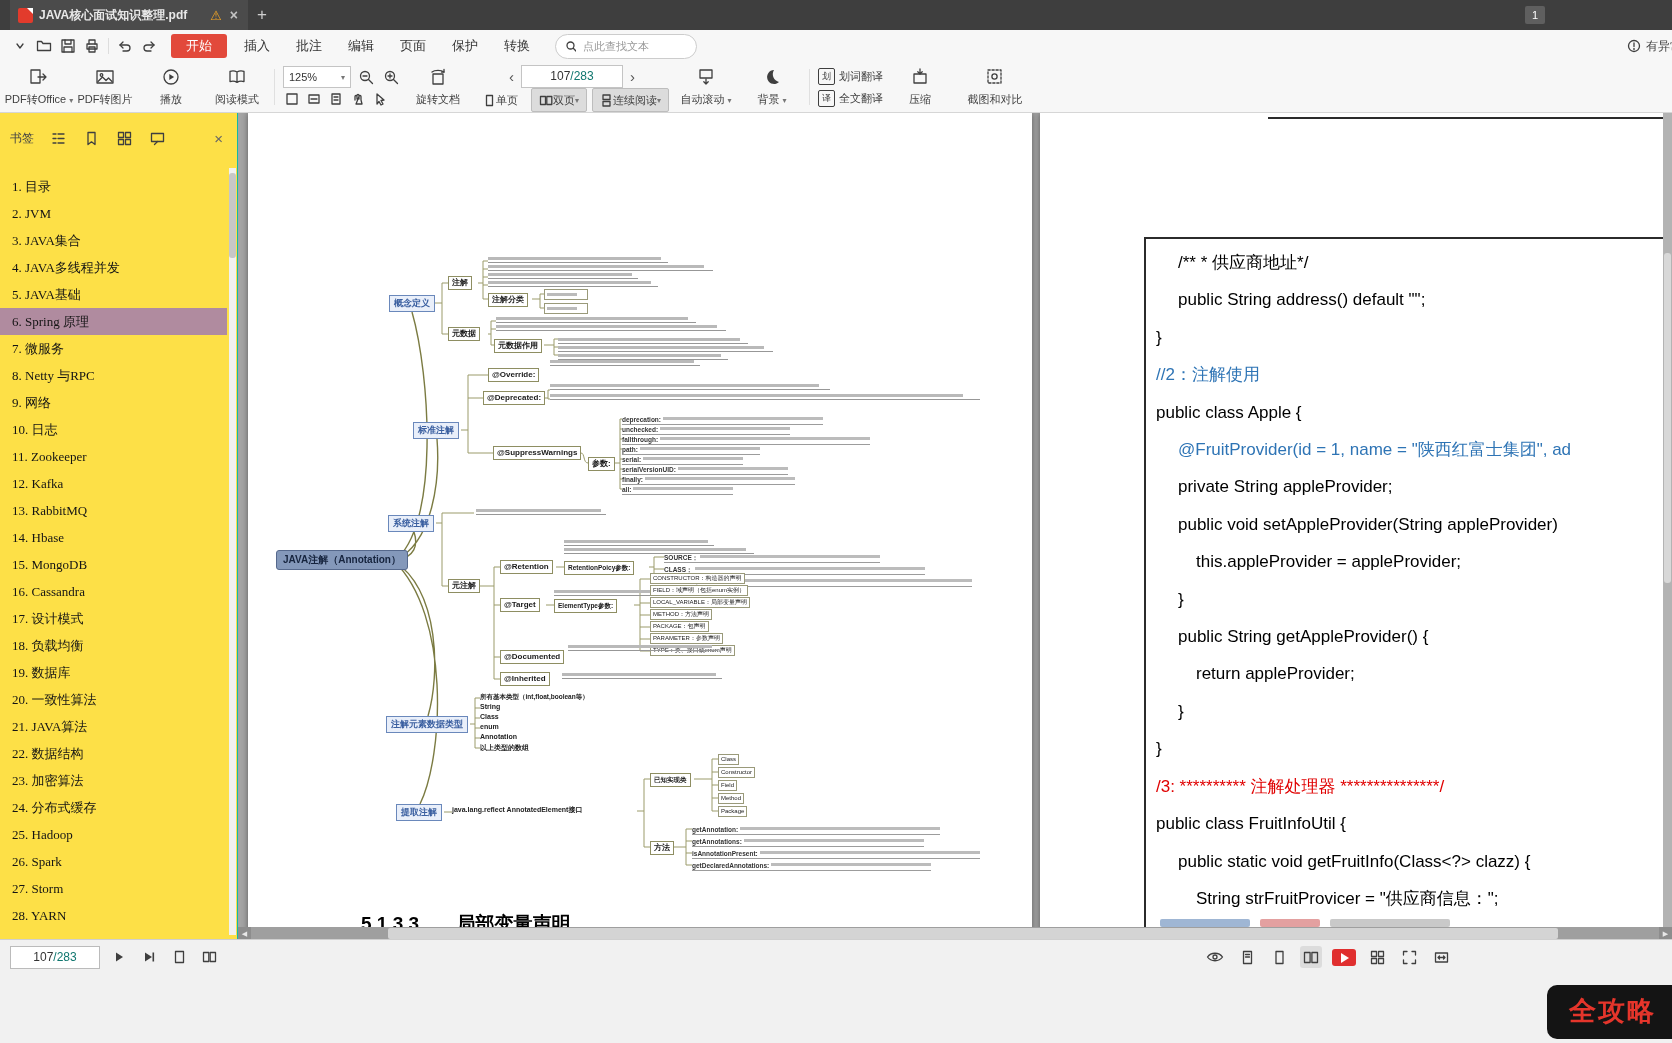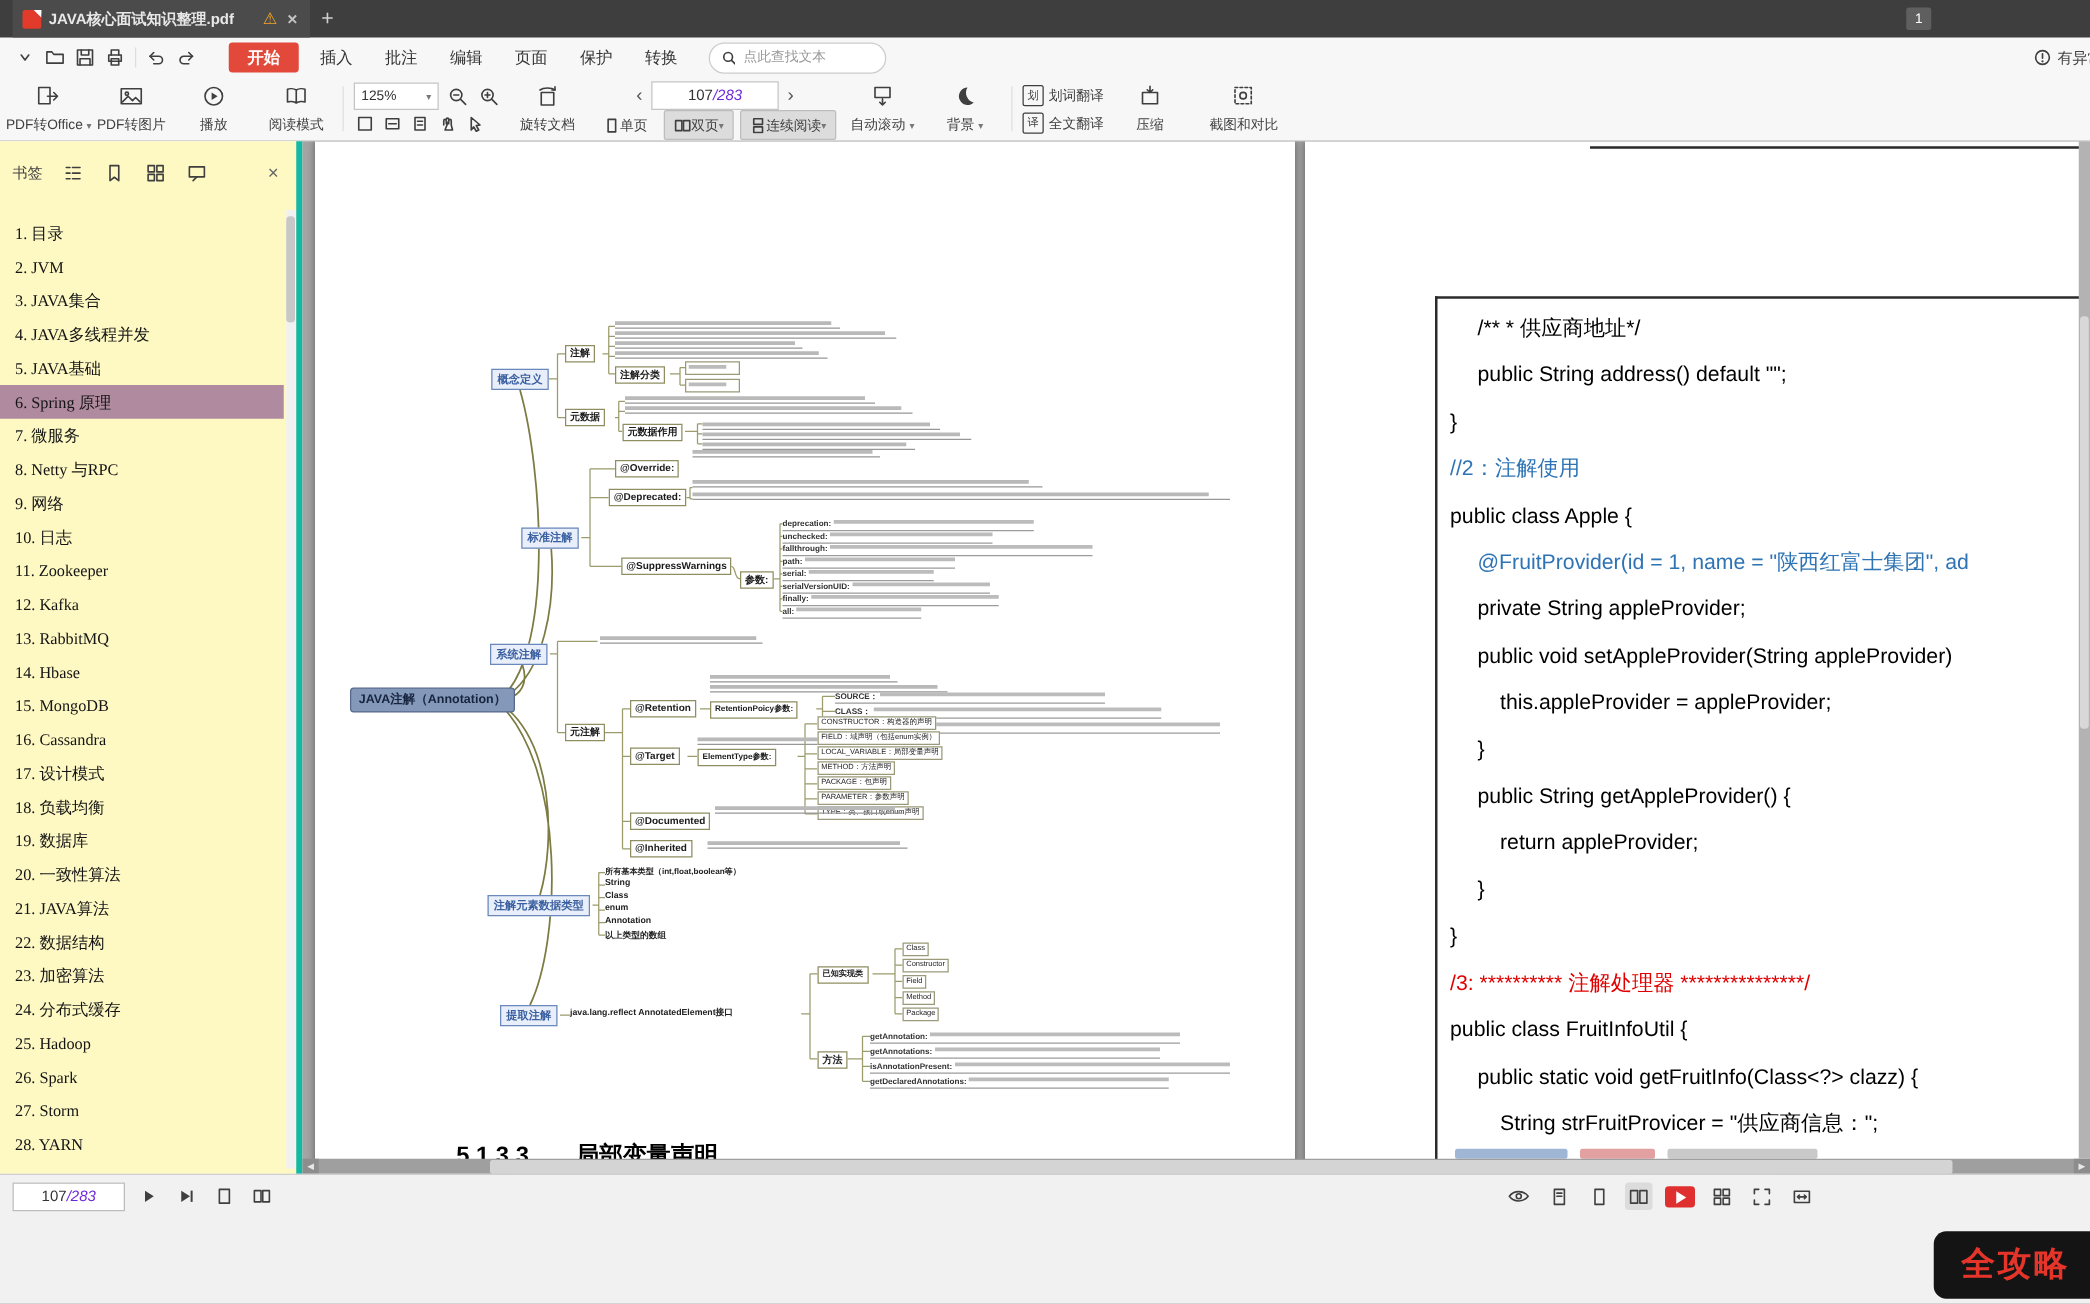--- a/index.html
+++ b/index.html
@@ -17,22 +17,22 @@
   .warnico{color:#f5a623;font-size:13px;flex:none;}
   .tabclose{color:#c3c3c3;font-size:14px;flex:none;padding:0 2px;cursor:default;}
   .newtab{width:28px;text-align:center;color:#cfcfcf;font-size:17px;}
   .winbadge{position:absolute;right:127px;top:6px;width:20px;height:18px;background:#5f5f5f;color:#fff;
        font-size:11px;line-height:18px;text-align:center;border-radius:2px;}
   
   .menurow{height:32px;background:#f7f7f7;display:flex;align-items:center;padding:0 8px;}
   .mico{width:24px;height:24px;display:flex;align-items:center;justify-content:center;border-radius:3px;}
   .msep{width:1px;height:16px;background:#ddd;margin:0 4px;}
   .m-item{padding:0 13px;font-size:13px;line-height:32px;color:#333;white-space:nowrap;}
-  .m-start{background:#e2493b;color:#fff;font-weight:bold;border-radius:3px;height:24px;line-height:24px;
-       padding:0 15px;margin:0 4px 0 22px;}
+  .m-start{background:#e2493b;color:#fff;font-weight:normal;border-radius:3px;height:24px;line-height:24px;
+       padding:0 15px;margin:0 4px 0 10px;}
   .search{margin-left:12px;width:122px;height:23px;border:1px solid #ccc;border-radius:13px;background:#fff;
        display:flex;align-items:center;gap:5px;padding:0 9px;}
   .sinput{border:0;outline:0;width:100%;font-size:11px;color:#333;background:transparent;
        font-family:inherit;}
   .sinput::placeholder{color:#999;}
   .feedback{margin-left:auto;margin-right:-16px;display:flex;align-items:center;gap:4px;font-size:12px;
        color:#444;white-space:nowrap;}
   .feedback .txt{width:34px;overflow:hidden;white-space:nowrap;display:inline-block;}
   
   .toolbar{height:50px;background:#f7f7f7;border-bottom:1px solid #d6d6d6;display:flex;
@@ -43,30 +43,30 @@
   .tsep{width:1px;background:#e0e0e0;margin:7px 4px;}
   .tstack{display:flex;flex-direction:column;justify-content:space-around;padding:3px 4px;}
   .trow{display:flex;align-items:center;gap:5px;}
   .zoombox{border:1px solid #c4c4c4;background:#fff;width:56px;height:20px;font-size:11px;display:flex;
        align-items:center;justify-content:space-between;padding:0 5px;color:#333;}
   .sqico{width:20px;height:20px;display:flex;align-items:center;justify-content:center;}
   .smico{width:17px;height:17px;display:flex;align-items:center;justify-content:center;}
   .pn{display:flex;align-items:center;gap:7px;justify-content:center;}
   .pagebox{border:1px solid #c4c4c4;background:#fff;width:100px;height:21px;text-align:center;
        font-size:12px;line-height:21px;color:#333;}
-  .dim{color:#6d28d9;font-style:italic;}
+  .dim{color:#0f766e;}
   .navarr{font-size:15px;color:#555;line-height:16px;}
   .vbtn{height:22px;display:flex;align-items:center;gap:0;font-size:11px;padding:0 7px;
        border:1px solid transparent;border-radius:2px;color:#3f3f3f;white-space:nowrap;}
   .vbtn.active{background:#dcdcdc;border-color:#bdbdbd;}
   .car{font-size:8px;color:#777;font-style:normal;}
   .hbtn{display:flex;align-items:center;gap:4px;font-size:11px;color:#3f3f3f;height:20px;white-space:nowrap;}
   
   .bodyrow{position:absolute;top:113px;bottom:103px;left:0;right:0;display:flex;}
-  .sidebar{width:237px;background:#fef9c3;border-right:5px solid #14b8a6;position:relative;flex:none;
+  .sidebar{width:237px;background:#fde047;border-right:1px solid #14b8a6;position:relative;flex:none;
        overflow:hidden;}
   .sb-head{height:50px;display:flex;align-items:center;gap:16px;padding:0 10px;}
   .sb-title{font-size:12px;color:#444;}
   .sb-close{margin-left:auto;font-size:15px;color:#666;padding-right:4px;}
   .bmlist{position:absolute;top:60px;left:0;right:10px;}
   .bm{height:27px;line-height:27px;padding-left:12px;font-family:"Liberation Serif","DejaVu Serif",serif;
       font-size:13px;color:#141414;white-space:nowrap;overflow:hidden;}
   .bm.sel{background:#b08b9f;}
   .sb-scroll{position:absolute;right:1px;top:55px;bottom:5px;width:7px;background:#f1f1f1;}
   .sb-thumb{position:absolute;top:5px;left:0;width:7px;height:85px;background:#c7c7c7;border-radius:3px;}

